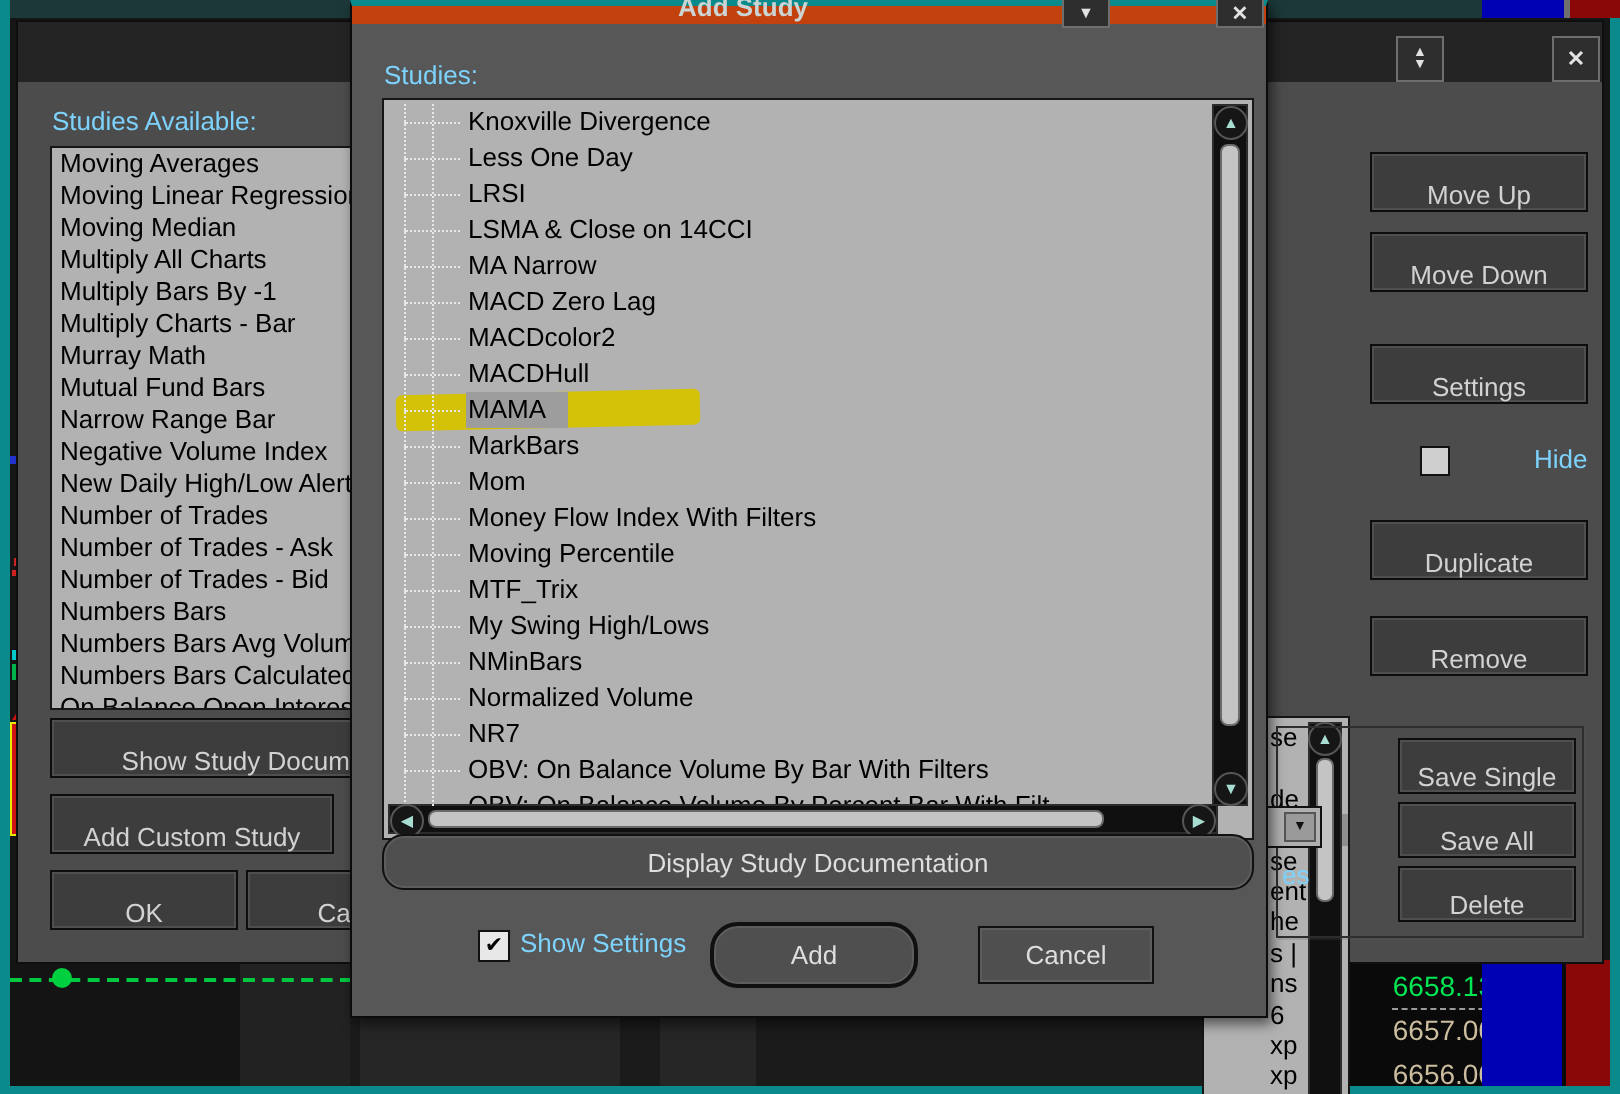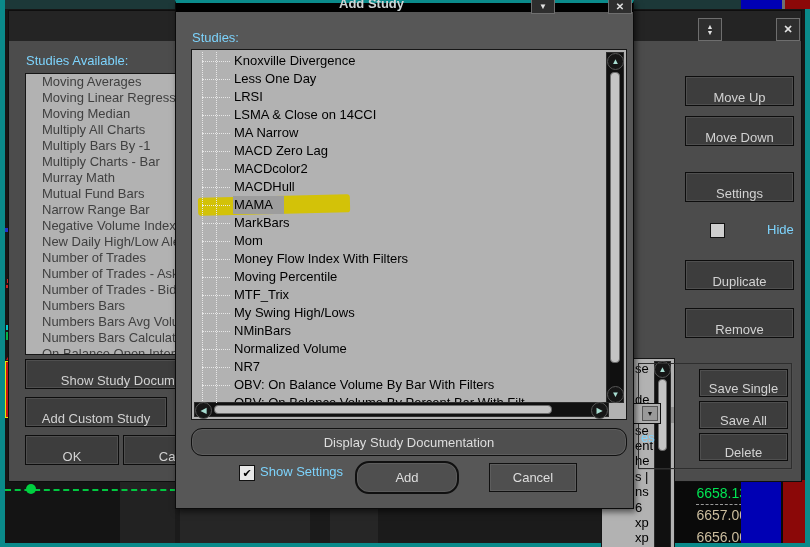--- a/index.html
+++ b/index.html
@@ -8,21 +8,21 @@
   .a{position:absolute;}
   
   .btn{display:flex;align-items:flex-end;justify-content:center;background:#3d3d3d;
        border:1px solid #0d0d0d;box-shadow:inset 0 0 0 1px #4f4f4f;color:#d2d2d2;
        font-size:13px;white-space:nowrap;overflow:hidden;}
   
   .btn2{display:flex;align-items:center;justify-content:center;background:#4f4f4f;
         border:1px solid #101010;box-shadow:inset 0 0 0 1px #5d5d5d;color:#dedede;
         font-size:13px;white-space:nowrap;overflow:hidden;}
   .listbox{background:#b2b2b2;border:1px solid #161616;overflow:hidden;position:relative;z-index:0;}
-  .lrow{height:16px;line-height:16px;font-size:13px;color:#404040;padding-left:16px;white-space:nowrap;}
+  .lrow{height:16px;line-height:16px;font-size:13px;color:#000000;padding-left:4px;white-space:nowrap;}
   .trow{height:18px;line-height:18px;font-size:13px;color:#000;padding-left:42px;
         white-space:nowrap;position:relative;}
   .trow::after{content:"";position:absolute;left:10px;top:9px;width:28px;border-top:1px dotted #e8e8e8;}
   .trow.hl{background:linear-gradient(90deg,transparent 0 41px,#9d9d9d 41px 92px,transparent 92px);}
   .trow.hl::before{content:"";position:absolute;left:6px;top:0px;width:152px;height:18px;
         background:#d3c208;transform:rotate(-1.3deg);z-index:-1;border-radius:3px;}
   .treelines::before{content:"";position:absolute;left:10px;top:2px;bottom:16px;border-left:1px dotted #e8e8e8;}
   .treelines::after{content:"";position:absolute;left:24px;top:2px;bottom:16px;border-left:1px dotted #e8e8e8;}
   .frow{height:15.4px;line-height:15px;font-size:13px;color:#000;padding-left:33px;white-space:nowrap;}
   .frow.selected{background:#8f8f8f;}
@@ -197,21 +197,21 @@
       <span>Save All</span>
       </div>
     <div class="a btn" style="left:690px;top:422px;width:87px;height:26px;">
       <span>Delete</span>
       </div>
   </div>
 
   <div class="a" style="left:175px;top:0;width:457px;height:505px;background:#575757;border:1px solid #0b0b0b;
               border-top:3px solid #0a8a8a;box-shadow:2px 3px 6px rgba(0,0,0,.55);z-index:20;">
 
-    <div class="a" style="left:0;top:0;width:457px;height:9px;background:#000000;overflow:visible;">
+    <div class="a" style="left:0;top:0;width:457px;height:9px;background:#c2410c;overflow:visible;">
       <span class="a" style="left:163px;top:-7px;font-size:13px;font-weight:bold;color:#ccd4d4;white-space:nowrap;">Add Study</span>
       <div class="a tbtn" style="left:355px;top:-4px;width:22px;height:13px;">
         <span style="font-size:8px;">▼</span>
         </div>
       <div class="a tbtn" style="left:432px;top:-4px;width:22px;height:13px;">
         <span style="font-size:10px;">✕</span>
         </div>
     </div>
 
     <div class="a lbl" style="left:16px;top:27px;">Studies:</div>
@@ -255,21 +255,21 @@
         <div class="a sb-btn" style="left:0;top:-1px;">
           <span>◀</span>
           </div>
         <div class="a sb-thumb" style="left:19px;top:2px;width:336px;height:7px;"></div>
         <div class="a sb-btn" style="right:0;top:-1px;">
           <span>▶</span>
           </div>
       </div>
     </div>
 
-    <div class="a btn2" style="left:15px;top:425px;width:434px;height:26px;border-radius:11px;">
+    <div class="a btn2" style="left:15px;top:414px;width:434px;height:26px;border-radius:11px;">
       <span>Display Study Documentation</span>
       </div>
 
     <div class="a cb" style="left:63px;top:462px;width:14px;height:14px;">
       <span>✔</span>
       </div>
     <div class="a lbl" style="left:84px;top:461px;">Show Settings</div>
 
     <div class="a btn2" style="left:179px;top:458px;width:100px;height:29px;border-width:2px;border-radius:14px;">
       <span>Add</span>

